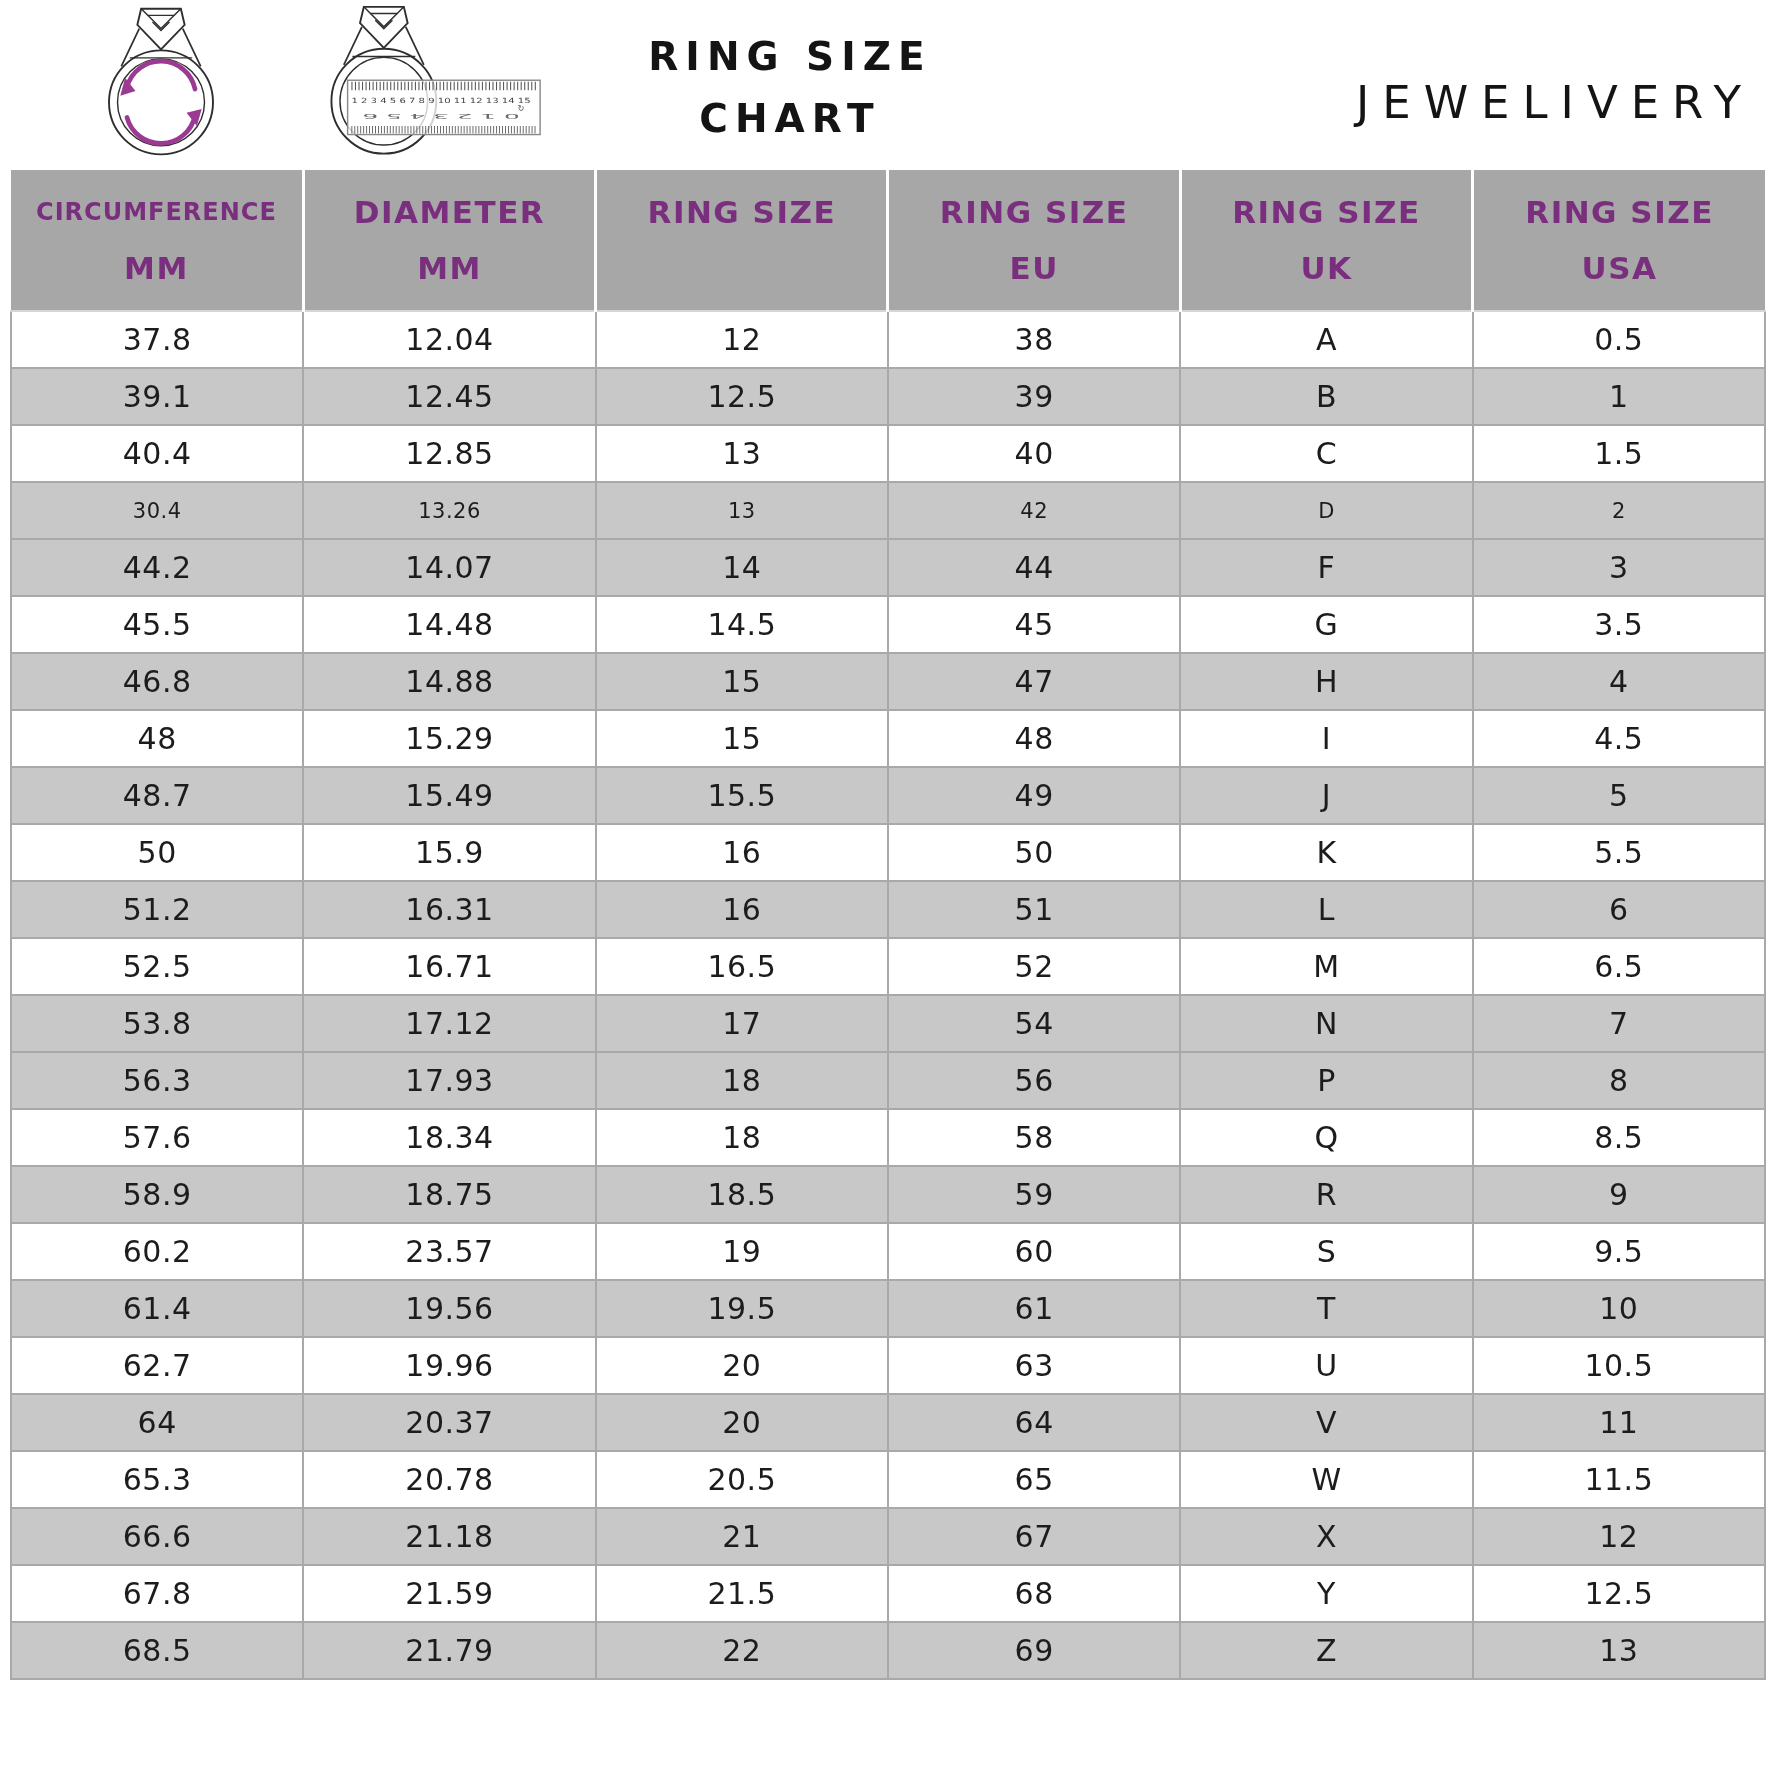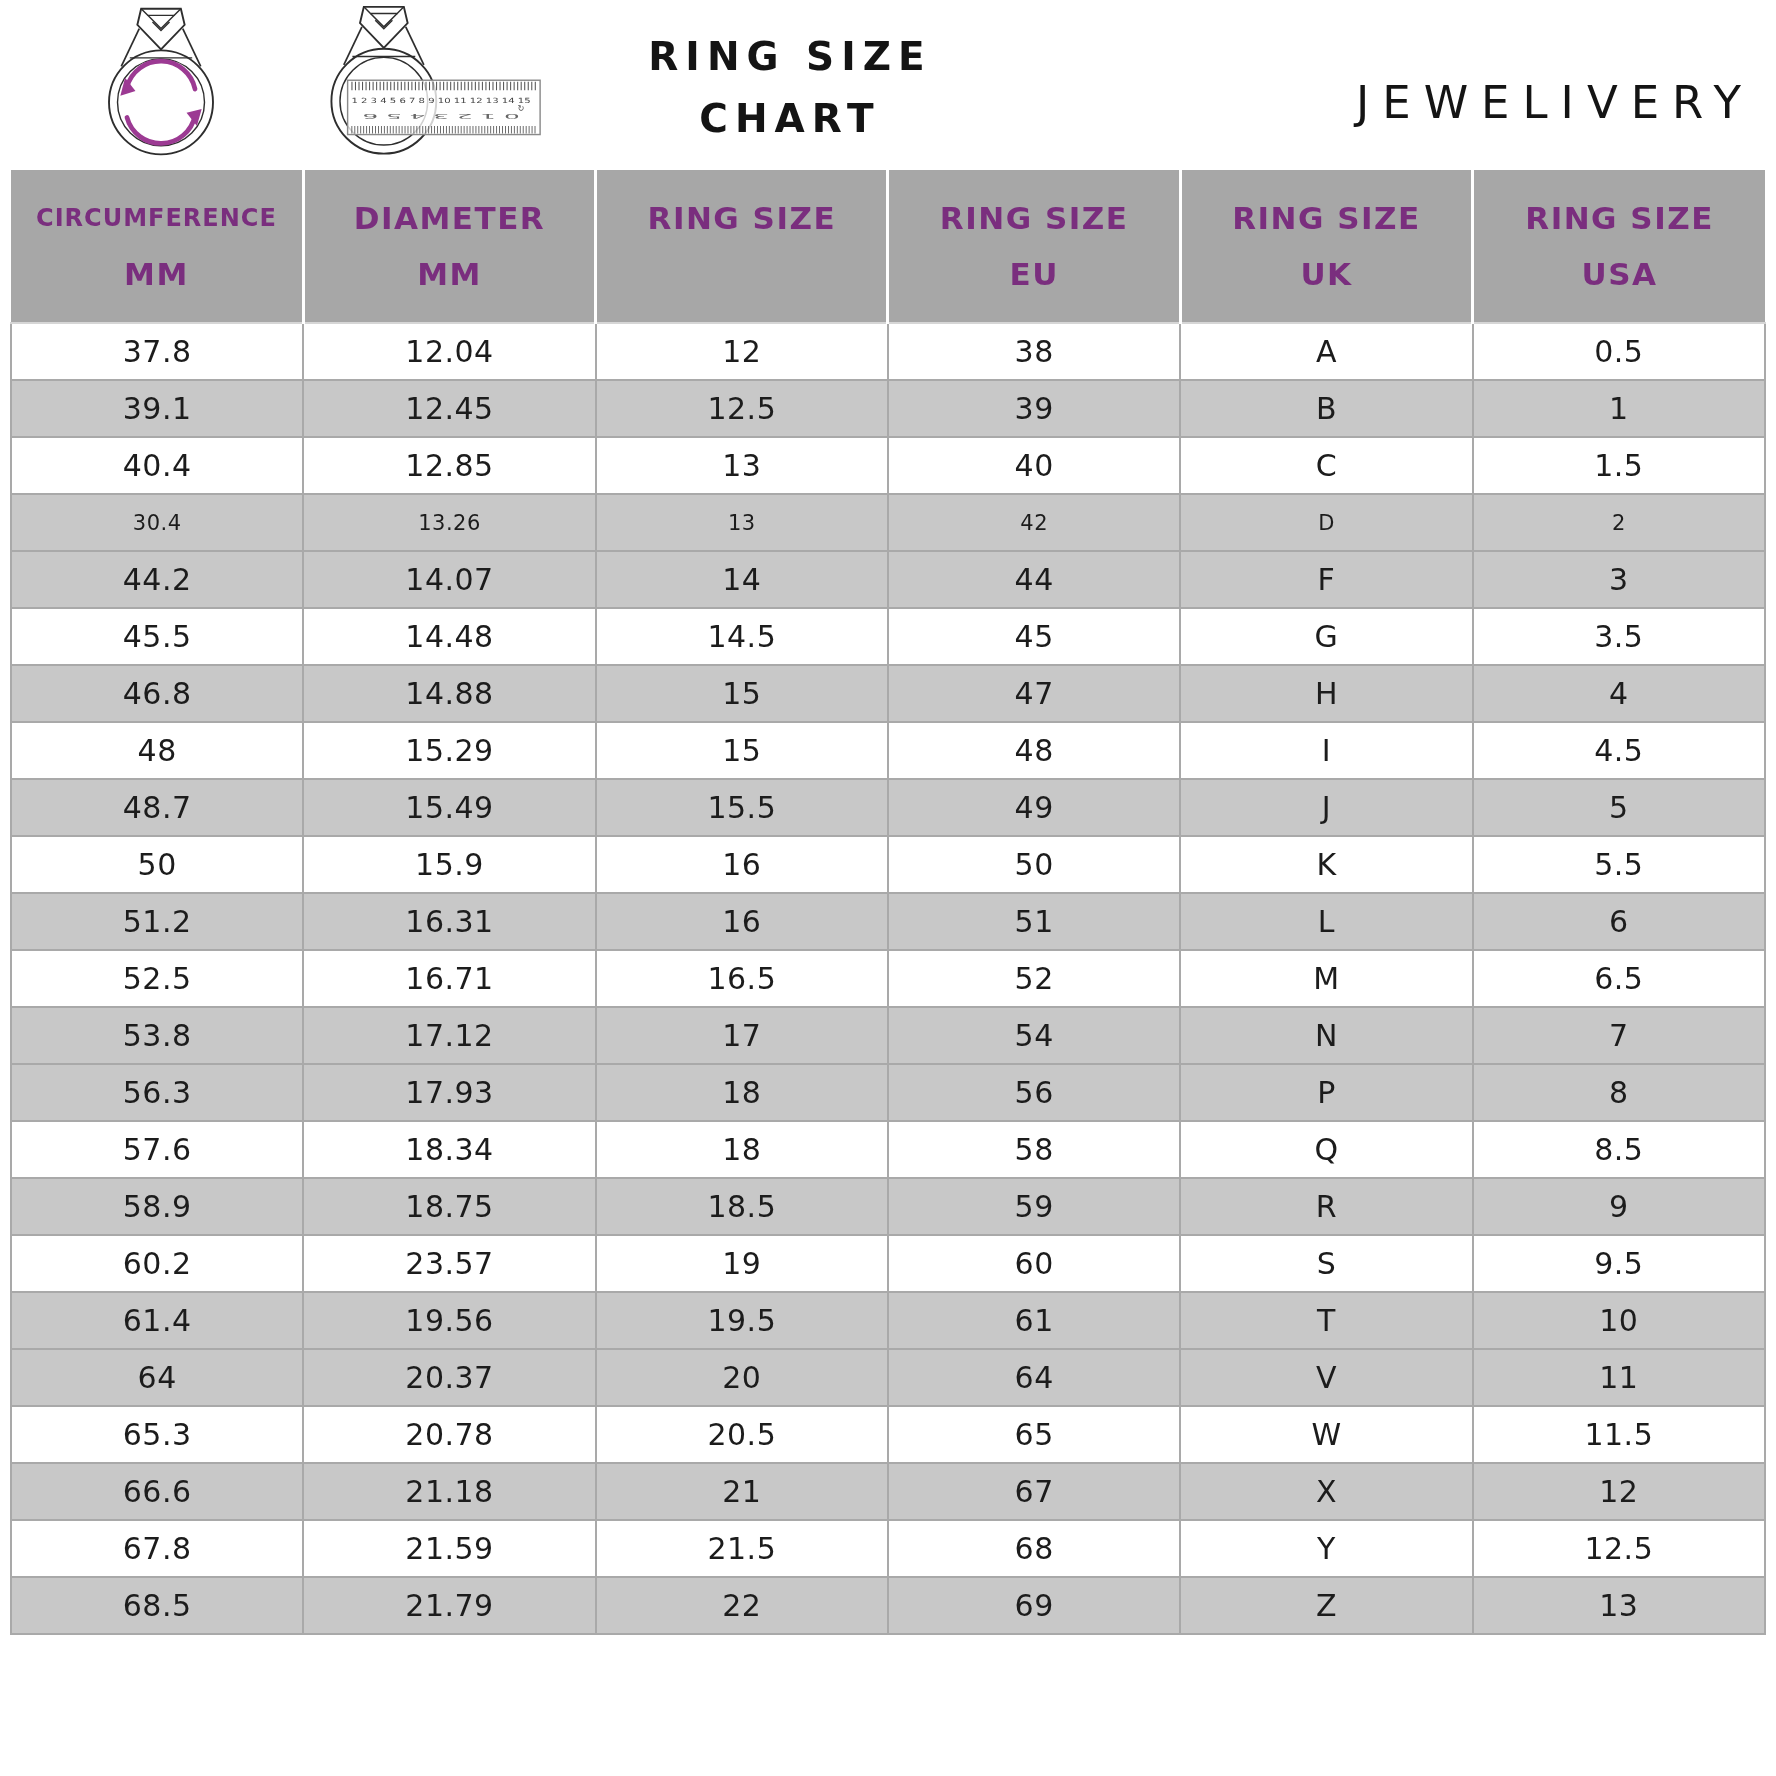--- a/index.html
+++ b/index.html
@@ -15,21 +15,21 @@
   .icon-circ{position:absolute;left:85px;top:4px;width:152px;height:156px;}
   .icon-ruler{position:absolute;left:300px;top:4px;width:262px;height:162px;}
   .title{position:absolute;left:590px;top:26px;width:400px;text-align:center;
          font-size:39px;font-weight:600;letter-spacing:7px;color:#141414;line-height:1.6;}
   .brand{position:absolute;right:22px;top:76px;font-size:45px;font-weight:400;
          letter-spacing:13px;color:#141414;white-space:nowrap;}
   
   table.ringsize{margin:0 10px;width:1756px;table-layout:fixed;border-collapse:collapse;}
   table.ringsize th{
     height:120px;background:var(--header-bg);vertical-align:middle;
-    border-left:3px solid #ffffff;border-bottom:2px solid #d6d6d6;padding:16px;
+    border-left:3px solid #ffffff;border-bottom:2px solid #d6d6d6;padding:10px;
   }
   table.ringsize th:first-child{border-left:none;}
   th .l1{font-size:31px;letter-spacing:1.5px;color:var(--header-text);line-height:40px;}
   th .l1.sm{font-size:24px;letter-spacing:1px;}
   th .l2{font-size:31px;letter-spacing:1.5px;color:var(--header-text);line-height:40px;
          min-height:40px;margin-top:16px;}
   table.ringsize td{
     height:55px;text-align:center;vertical-align:middle;
     font-size:30px;letter-spacing:0.5px;color:var(--body-text);
     background:var(--row-bg);border:2px solid var(--grid);padding:0;
@@ -264,20 +264,28 @@
           <td>9.5</td>
         </tr>
         <tr class="alt">
           <td>61.4</td>
           <td>19.56</td>
           <td>19.5</td>
           <td>61</td>
           <td>T</td>
           <td>10</td>
         </tr>
+        <tr class="">
+          <td>62.7</td>
+          <td>19.96</td>
+          <td>20</td>
+          <td>63</td>
+          <td>U</td>
+          <td>10.5</td>
+        </tr>
         <tr class="alt">
           <td>64</td>
           <td>20.37</td>
           <td>20</td>
           <td>64</td>
           <td>V</td>
           <td>11</td>
         </tr>
         <tr class="">
           <td>65.3</td>

